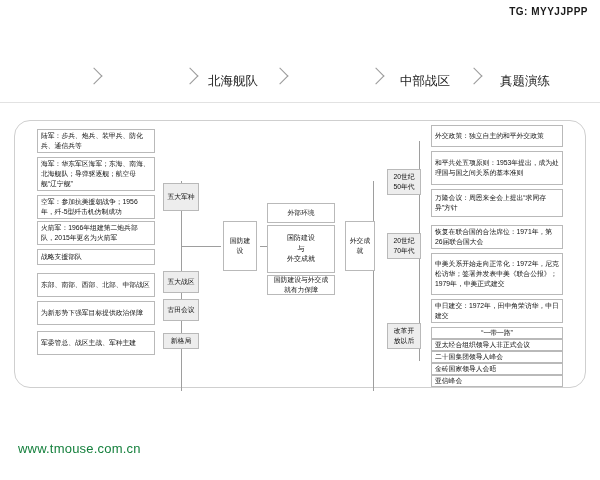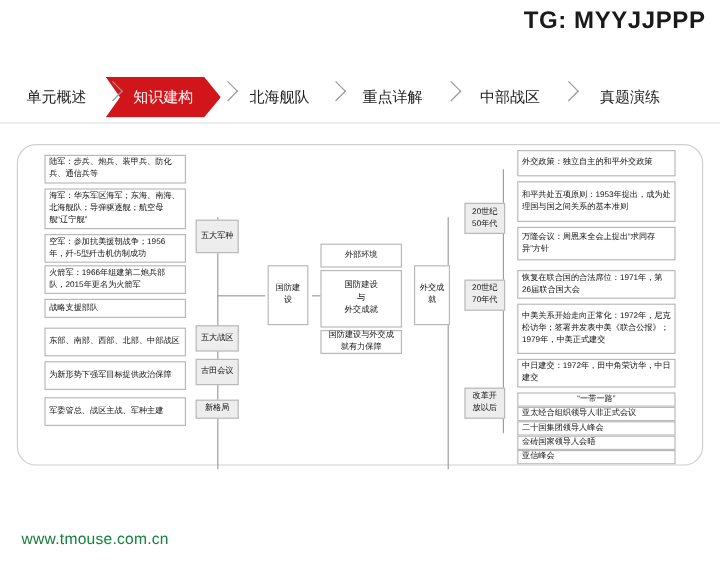--- a/index.html
+++ b/index.html
@@ -8,21 +8,21 @@
     width:600px; height:480px; position:relative;
     background:#ffffff;
     font-family:"Liberation Sans", sans-serif;
     overflow:hidden;
   }
 
   
   .tg-tag {
     position:absolute; right:0; top:0;
     background:#ffffff; color:#1a1a1a;
-    font-size:20px; font-weight:bold;
+    font-size:10px; font-weight:bold;
     padding:6px 12px 6px 14px;
     letter-spacing:0.5px;
   }
   .site-wm {
     position:absolute; left:18px; bottom:24px;
     font-size:13px; color:#15803d;
     letter-spacing:0.2px;
   }
 
   
@@ -90,39 +90,29 @@
   .lnv { width:1px; }
 </style>
 </head>
 <body>
 
 <div class="tg-tag">TG: MYYJJPPP</div>
 
 <div class="nav">
   <div class="navline"></div>
 
-  <div class="chev" style="left:4px; width:86px;">
-    <span class="lbl">单元概述</span>
-  </div>
   <div class="sep" style="left:88px;"></div>
 
-  <div class="chev active" style="left:88px; width:96px;">
-    <span class="bg"></span>
-    <span class="lbl">知识建构</span>
-  </div>
   <div class="sep" style="left:184px;"></div>
 
   <div class="chev" style="left:190px; width:86px;">
     <span class="lbl">北海舰队</span>
   </div>
   <div class="sep" style="left:274px;"></div>
 
-  <div class="chev" style="left:284px; width:86px;">
-    <span class="lbl">重点详解</span>
-  </div>
   <div class="sep" style="left:370px;"></div>
 
   <div class="chev" style="left:382px; width:86px;">
     <span class="lbl">中部战区</span>
   </div>
   <div class="sep" style="left:468px;"></div>
 
   <div class="chev" style="left:482px; width:86px;">
     <span class="lbl">真题演练</span>
   </div>

